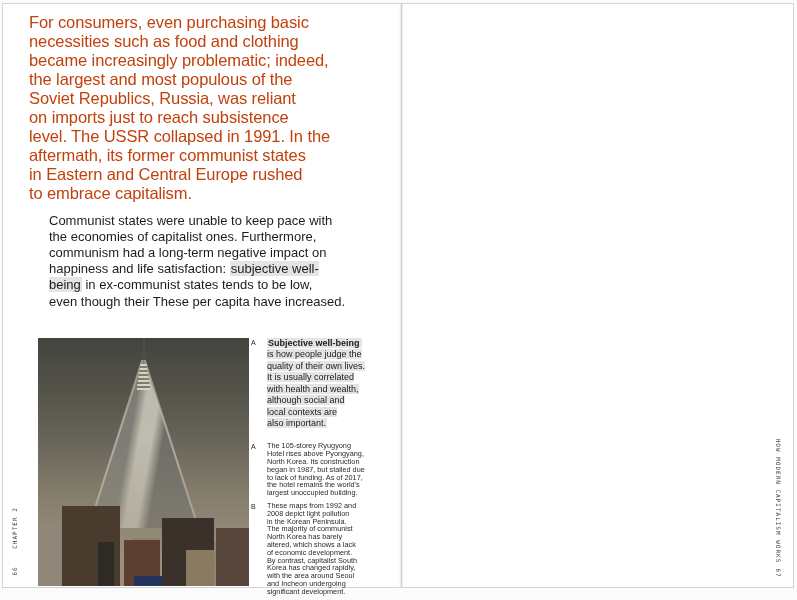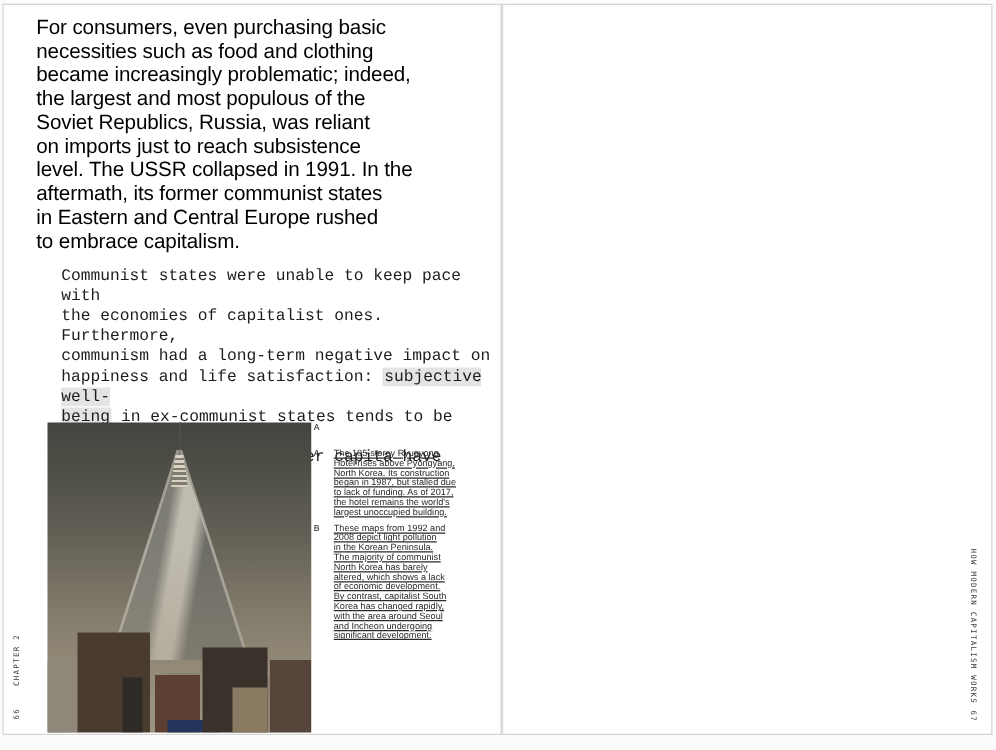--- a/index.html
+++ b/index.html
@@ -9,23 +9,23 @@
             background:#ffffff; border:1px solid #d4d4d4; }
   .page { position:absolute; top:0; height:100%; }
   .gutter { position:absolute; left:396px; top:0; width:5px; height:100%;
             background:linear-gradient(90deg, rgba(0,0,0,0) 0%, rgba(0,0,0,0.10) 45%, rgba(0,0,0,0) 100%); }
   .gutter-line { position:absolute; left:398px; top:0; width:1px; height:100%; background:#cfcfcf; }
 
   .pre { white-space:pre-line; }
 
   
   .intro { position:absolute; left:26px; top:9px; width:372px;
-           font-size:16.5px; line-height:1.155; letter-spacing:-0.1px; color:#000000; }
+           font-size:16.5px; line-height:1.155; letter-spacing:-0.1px; color:#c2410c; }
   .secondary { position:absolute; left:46px; top:209px; width:350px;
-               font-size:13px; line-height:1.24; color:#1c1c1c;font-family:Liberation Mono, monospace; }
+               font-size:13px; line-height:1.24; color:#1c1c1c; }
   .hl { background:#e4e4e4; padding:0 1px; }
   .note-title { font-weight:bold; }
 
   
   .photo { position:absolute; left:35px; top:334px; width:211px; height:248px; overflow:hidden;
            background:linear-gradient(180deg,#42443e 0%, #55544b 22%, #6e6a5e 48%, #857e6f 70%, #948c7b 88%, #978f7d 100%); }
   .haze { position:absolute; inset:0;
           background:linear-gradient(180deg, rgba(0,0,0,0) 40%, rgba(154,142,120,0.30) 72%, rgba(160,150,128,0.45) 100%); }
   .pyramid { position:absolute; left:50%; bottom:58px; width:112px; height:168px; transform:translateX(-50%);
              clip-path:polygon(50% 0, 100% 100%, 0 100%);
@@ -48,21 +48,21 @@
         linear-gradient(0deg,#71695a 0 48px, rgba(0,0,0,0) 48px) 95px 0/26px 100% no-repeat,
         linear-gradient(0deg,#6d6556 0 62px, rgba(0,0,0,0) 62px) 138px 0/14px 100% no-repeat,
         linear-gradient(0deg,#6f6758 0 44px, rgba(0,0,0,0) 44px) 170px 0/30px 100% no-repeat; }
 
   
   .caption-col { position:absolute; left:248px; top:334px; width:150px; color:#202020; }
   .note-row { display:flex; margin-bottom:13px; }
   .marker { width:16px; flex:0 0 16px; font-size:7px; color:#222; padding-top:1px; }
   .note-text { font-size:9px; line-height:1.27; width:120px; }
   .cap-item { display:flex; margin-bottom:5px; }
-  .cap-text { font-size:7.3px; line-height:1.07; width:126px; color:#2a2a2a;text-decoration:underline; }
+  .cap-text { font-size:7.3px; line-height:1.07; width:126px; color:#2a2a2a; }
 
   
   .vtext { position:absolute; white-space:nowrap; font-family:"DejaVu Sans Mono", monospace;
            font-size:6px; letter-spacing:1px; color:#3c3c3c; }
   .vl { transform:translate(-50%,-50%) rotate(-90deg); }
   .vr { transform:translate(-50%,-50%) rotate(90deg); }
 </style>
 </head>
 <body>
 
@@ -102,20 +102,28 @@
       <div class="bld win" style="left:86px;width:36px;height:46px;background:#5c3f31;"></div>
       <div class="bld" style="left:96px;width:42px;height:10px;background:#23355c;"></div>
       <div class="bld win" style="left:124px;width:52px;height:68px;background:#39312a;"></div>
       <div class="bld win" style="left:148px;width:28px;height:36px;background:#8a7a62;"></div>
       <div class="bld win" style="left:178px;width:33px;height:58px;background:#55453a;"></div>
     </div>
 
     <div class="caption-col">
       <div class="note-row">
         <span class="marker">A</span>
+        <div class="note-text pre"><span class="hl note-title">Subjective well-being</span><span class="hl">
+is how people judge the
+quality of their own lives.
+It is usually correlated
+with health and wealth,
+although social and
+local contexts are
+also important.</span></div>
       </div>
       <div class="cap-item">
         <span class="marker">A</span>
         <div class="cap-text pre">The 105-storey Ryugyong
 Hotel rises above Pyongyang,
 North Korea. Its construction
 began in 1987, but stalled due
 to lack of funding. As of 2017,
 the hotel remains the world's
 largest unoccupied building.</div>

